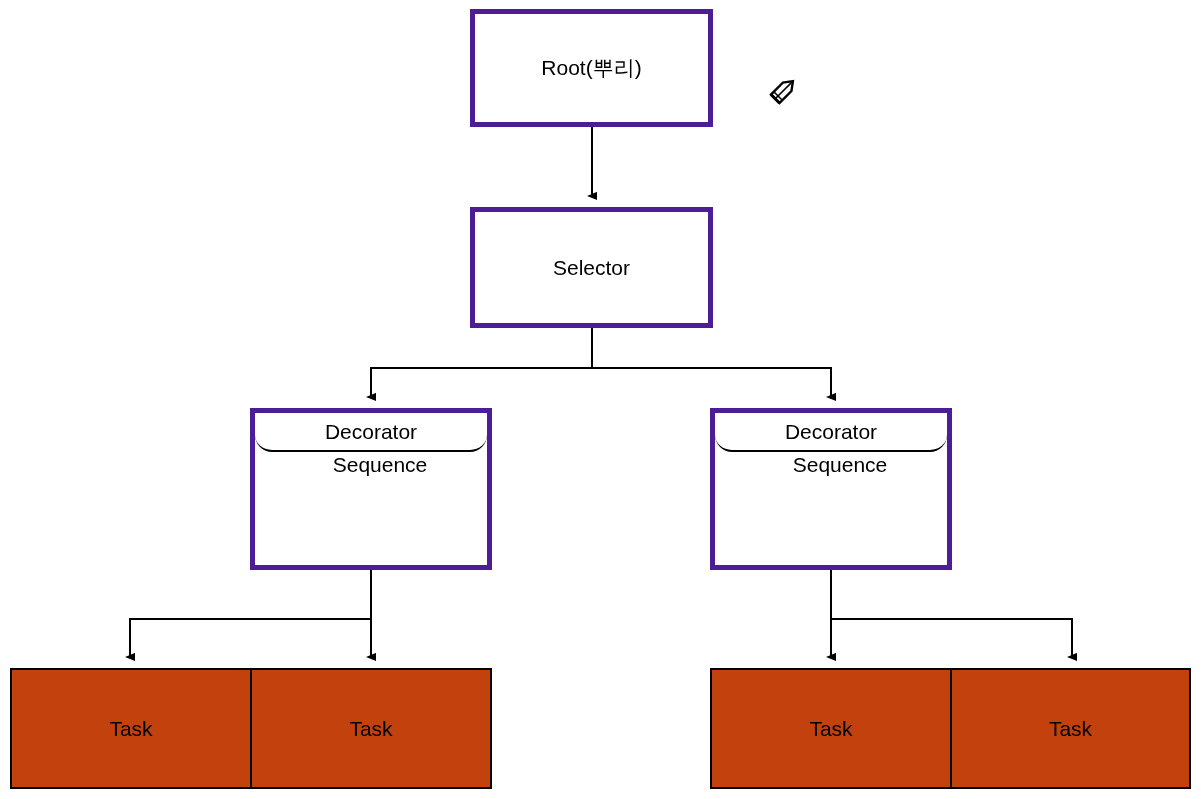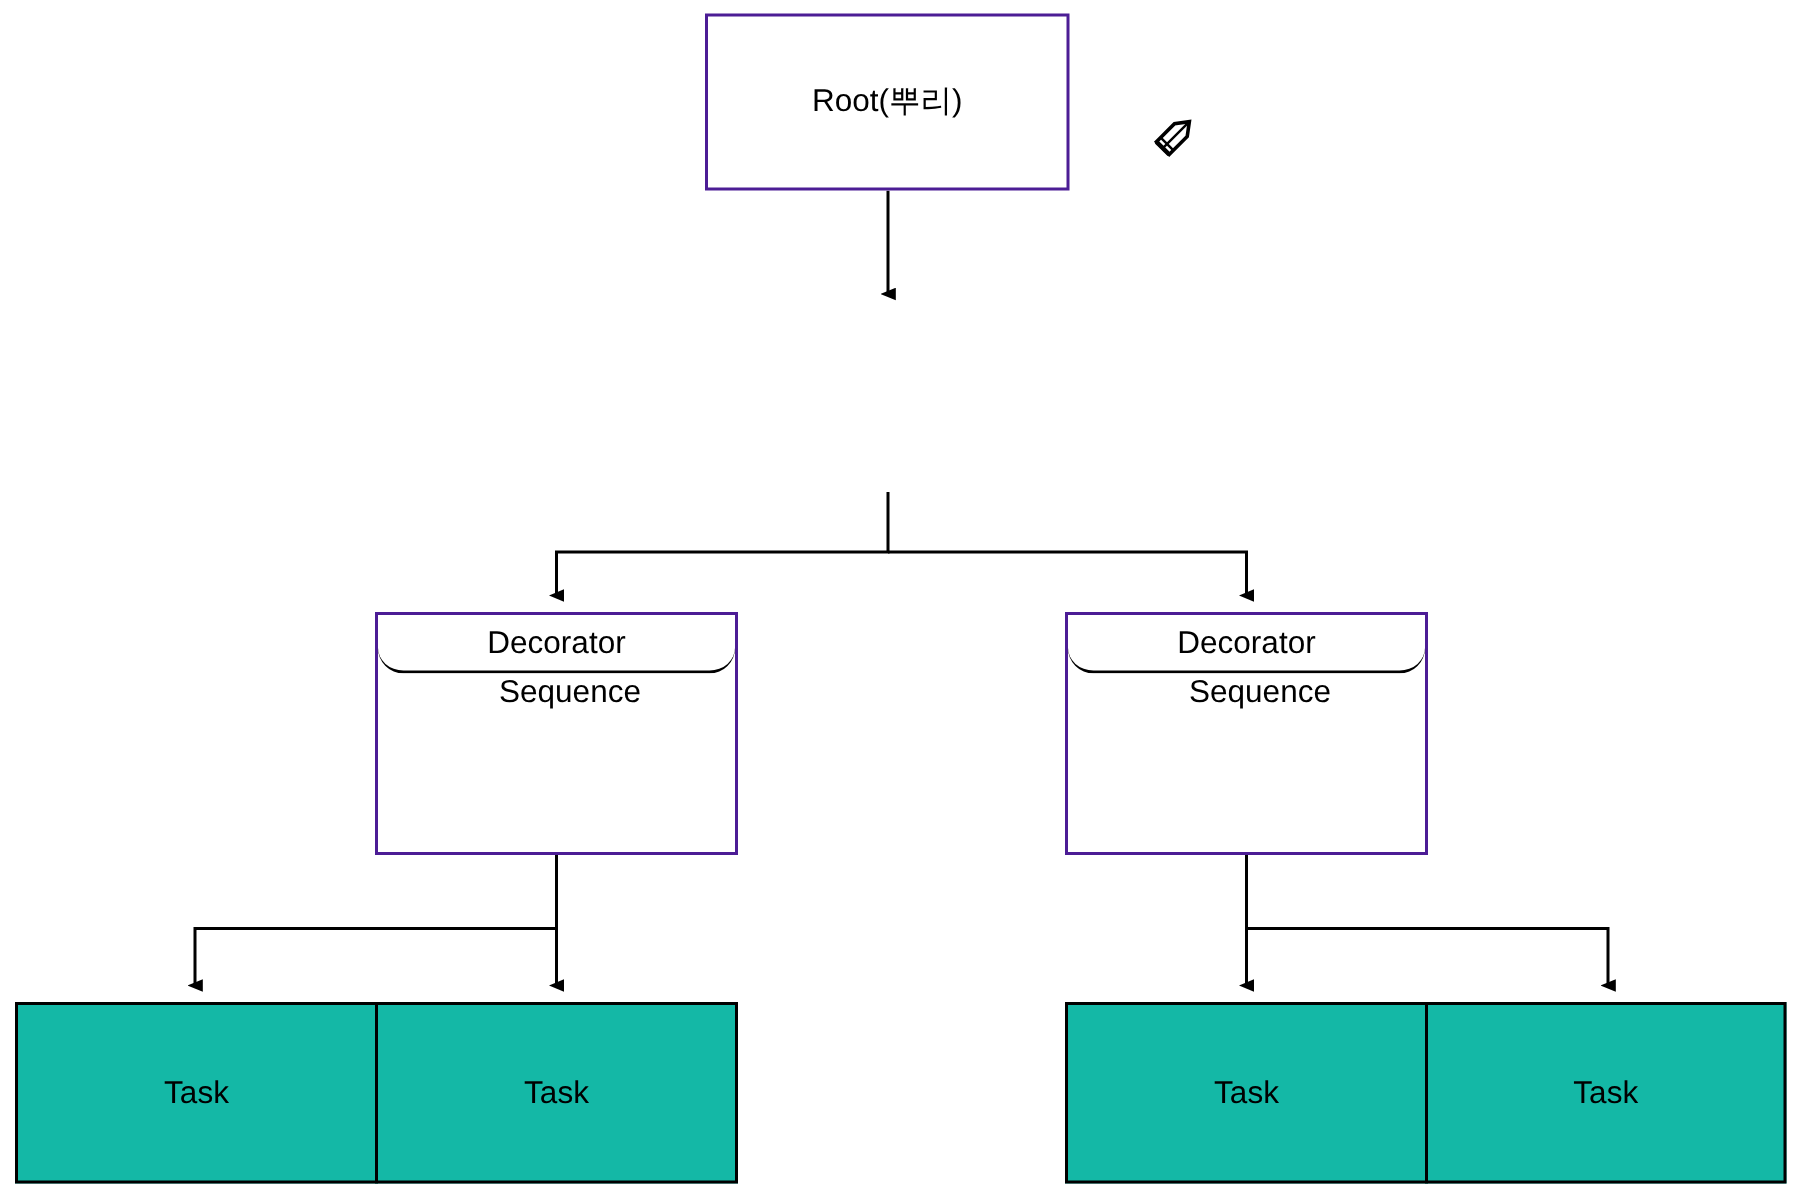--- a/index.html
+++ b/index.html
@@ -22,21 +22,21 @@
     left: 0;
     top: 0;
     width: 1201px;
     height: 799px;
     pointer-events: none;
   }
   .node {
     position: absolute;
     box-sizing: border-box;
     background: #ffffff;
-    border: 2px solid #4c1d95;
+    border: 5px solid #4c1d95;
     display: flex;
     flex-direction: column;
     align-items: stretch;
     justify-content: center;
   }
   .node-label {
     text-align: center;
     font-size: 21px;
     color: #000000;
     line-height: 1.2;
@@ -65,21 +65,21 @@
   }
   .task-row {
     position: absolute;
     box-sizing: border-box;
     display: flex;
     flex-direction: row;
   }
   .task-cell {
     box-sizing: border-box;
     border: 2px solid #000000;
-    background: #14b8a6;
+    background: #c2410c;
     display: flex;
     align-items: center;
     justify-content: center;
   }
   .task-cell + .task-cell {
     margin-left: -2px;
   }
   #pencil-cursor {
     position: absolute;
     left: 766px;
@@ -126,20 +126,23 @@
 
     <g>
       <path d="M 831 619 L 1072 619 L 1072 657" fill="none" stroke="#000000" stroke-width="2" marker-end="url(#arrowhead)"></path>
     </g>
   </svg>
 
   <div class="node node-simple" style="left:470px; top:9px; width:243px; height:118px;">
     <div class="node-label">Root(뿌리)</div>
   </div>
 
+  <div class="node node-simple" style="left:470px; top:207px; width:243px; height:121px;">
+    <div class="node-label">Selector</div>
+  </div>
 
   <div class="node" style="left:250px; top:408px; width:242px; height:162px;">
     <div class="decorator-header">
       <div class="node-label">Decorator</div>
     </div>
     <div class="decorator-body">
       <div class="node-label">Sequence</div>
     </div>
   </div>
 

